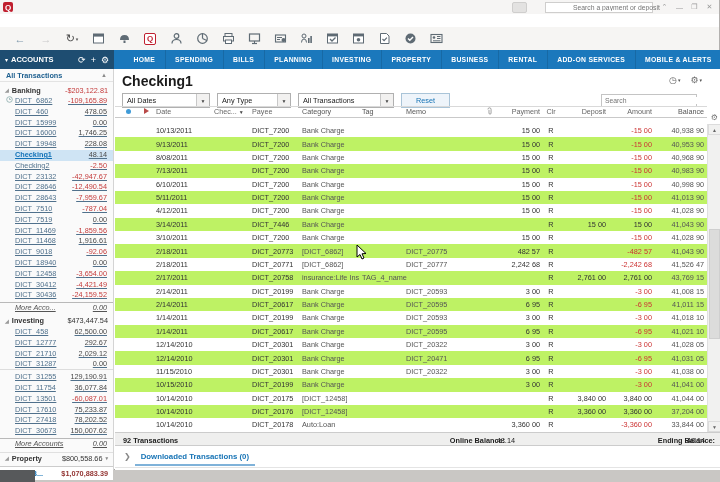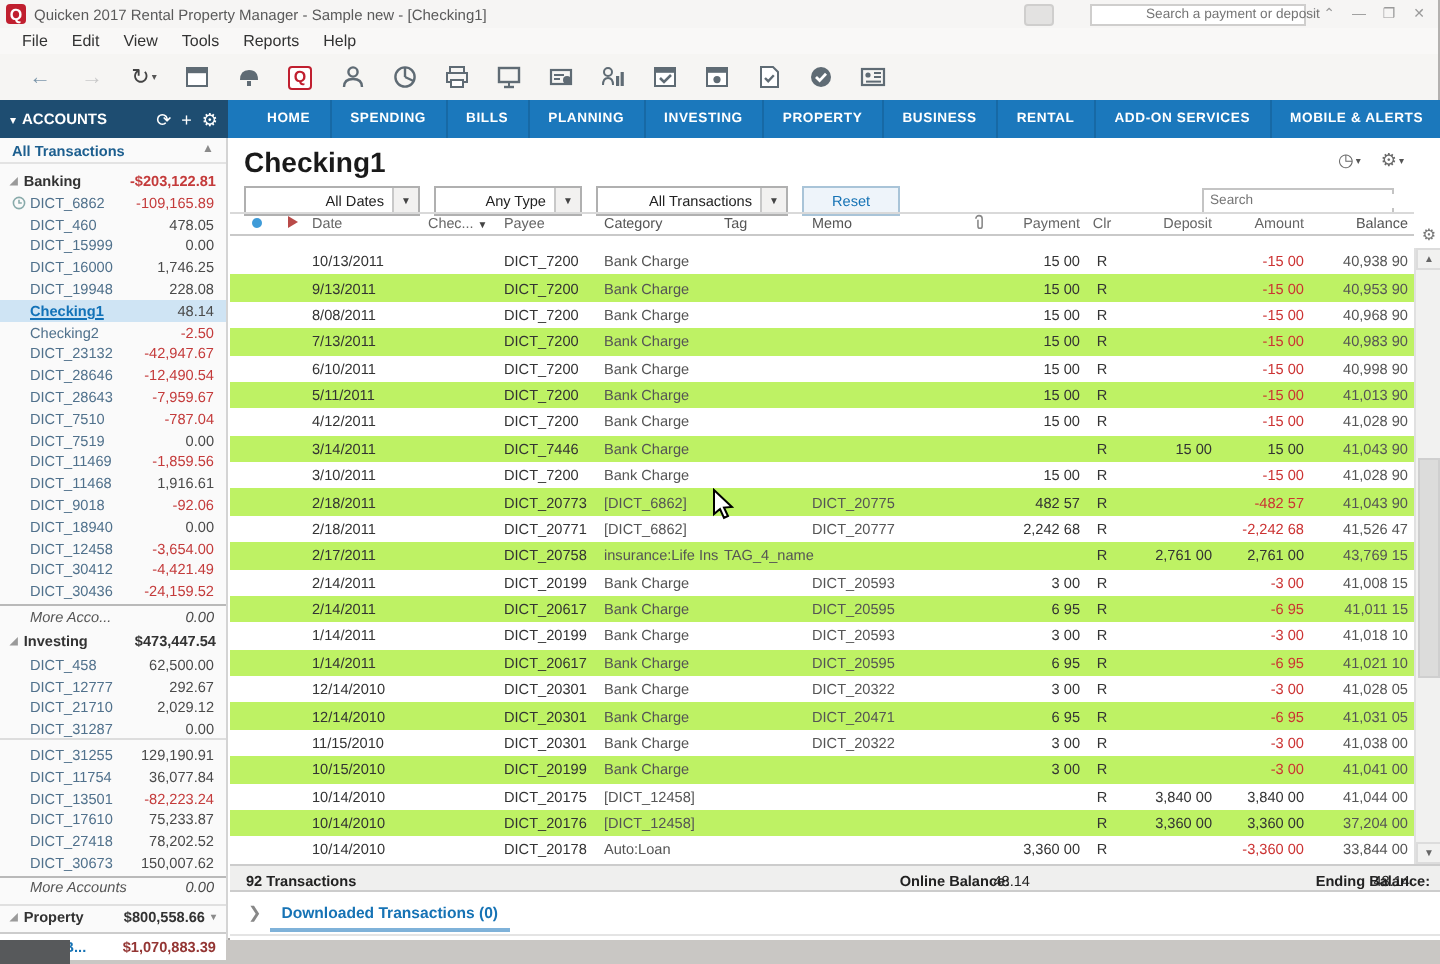--- a/index.html
+++ b/index.html
@@ -34,46 +34,46 @@
 .navbar{flex:1;background:#1b78bc;display:flex;align-items:stretch;padding-left:10px;}
 .nav-item{color:#fff;font-size:6.8px;font-weight:bold;letter-spacing:.3px;display:flex;align-items:center;padding:0 9.5px;border-right:1px solid rgba(0,0,0,.12);white-space:nowrap;}
 
 .sidebar{position:absolute;left:0;top:69px;width:114px;height:401px;background:#fafafa;border-right:1px solid #d4d4d4;font-size:7.3px;}
 .sb-alltrans{height:13px;display:flex;align-items:center;padding:0 6px;color:#1d5f8f;font-weight:bold;border-bottom:1px solid #e3e3e3;}
 .sb-alltrans .sp{flex:1;}
 .sb-alltrans .up{color:#8a8a8a;font-size:6px;}
 .sb-sec{height:12px;display:flex;align-items:center;padding:0 5px;font-weight:bold;color:#333;margin-top:2px;}
 .sb-sec .tri{color:#9a9a9a;font-size:5px;margin-right:3px;}
 .sb-sec .sp{flex:1;}
-.sb-row{height:10.8px;display:flex;align-items:center;padding:0 6px 0 15px;color:#50718c;}
+.sb-row{height:10.8px;display:flex;padding:0 6px 0 15px;color:#50718c;text-decoration:underline;}
 .sb-row .sp{flex:1;}
 .sb-row .amt{color:#4a4a4a;}
 .sb-row .neg{color:#c43b3b;}
 .sb-row.sel{background:#cfe4f4;}
 .sb-row.sel .nm{color:#1272b8;text-decoration:underline;font-weight:bold;}
 .sb-row.more{font-style:italic;color:#555;border-top:1px solid #b9b9b9;margin-top:1px;}
 .sb-row.divafter{border-bottom:1px solid #ddd;margin-bottom:2px;}
 .clockic{display:inline-block;margin-left:-9px;margin-right:2px;}
-.sb-secamt{font-weight:bold;}
+.sb-secamt{font-weight:normal;}
 .sb-prop{margin-top:3px;border-top:1px solid #e0e0e0;}
 .sb-end{height:14px;display:flex;align-items:center;padding:0 5px;border-top:1px solid #ccc;background:#fff;margin-top:2px;}
 .sb-end .lbl{color:#1673b5;font-weight:bold;}
 .sb-end .sp{flex:1;}
 .sb-end .val{color:#943634;font-weight:bold;}
 .sb-credit{height:14px;display:flex;align-items:center;padding:0 5px;border-top:1px solid #e0e0e0;margin-top:2px;}
 .sb-credit .sp{flex:1;}
 
 .main{position:absolute;left:115px;top:69px;width:605px;height:401px;background:#fff;}
 .reg-title{position:absolute;left:7px;top:4px;font-size:14px;font-weight:bold;color:#1a1a1a;}
 .top-icons{position:absolute;right:18px;top:6px;display:flex;gap:10px;color:#6a6a6a;font-size:9px;}
 .top-icons .ic{display:flex;align-items:center;}
 .top-icons .caret{font-size:5px;margin-left:1px;color:#555;}
 .filters{position:absolute;left:7px;top:24px;display:flex;gap:7px;}
 .fselect{height:15px;border:1px solid #b0b0b0;background:#fff;display:flex;align-items:center;font-size:7.3px;color:#222;}
-.fselect .txt{padding:0 4px;flex:1;white-space:nowrap;text-align:right;}
+.fselect .txt{padding:0 4px;flex:1;white-space:nowrap;}
 .fselect .dd{width:13px;height:100%;border-left:1px solid #c8c8c8;background:#f2f1f0;display:flex;align-items:center;justify-content:center;font-size:5px;color:#444;}
 .f-dates{width:88px;}.f-type{width:74px;}.f-trans{width:96px;}
 .btn-reset{height:15px;padding:0 14px;border:1px solid #a9c4d8;background:#eef4fa;color:#1673b5;font-size:7.3px;display:flex;align-items:center;}
 .reg-search{position:absolute;right:23px;top:25px;width:96px;height:13px;border:1px solid #c4c4c4;background:#fff;display:flex;align-items:center;}
 .reg-search input{border:none;outline:none;flex:1;font-size:6.8px;color:#aaa;padding:0 3px;font-family:"Liberation Sans",sans-serif;}
 
 .thead{position:absolute;left:0;top:37px;width:592px;height:12px;display:flex;align-items:flex-start;border-top:1px solid #d9d9d9;border-bottom:1px solid #c9c9c9;font-size:7.2px;color:#666;}
 .tbody{position:absolute;left:0;top:55px;width:592px;height:308px;overflow:hidden;}
 .trow{display:flex;height:13.39px;align-items:center;font-size:7.3px;color:#333;}
 .trow.alt{background:#bef264;}
@@ -120,45 +120,36 @@
 
 .cursor{position:absolute;left:356px;top:244px;z-index:99;}
 </style>
 </head>
 <body>
 
 <div class="window">
 
   <div class="titlebar">
     <span class="qlogo">Q</span>
-    <span class="win-title">Quicken 2017 Rental Property Manager - Sample new - [Checking1]</span>
     <span class="tb-badge"></span>
     <span class="tb-search">
       <input placeholder="Search a payment or deposit" style="">
       <svg width="8" height="8" viewBox="0 0 10 10" style="margin-right:2px;">
           <circle cx="4" cy="4" r="2.6" fill="none" stroke="#999" stroke-width="1"></circle>
           <line x1="6" y1="6" x2="9" y2="9" stroke="#999" stroke-width="1"></line>
         </svg>
     </span>
     <span class="winctl">
       <span>⌃</span>
       <span>—</span>
       <span>❐</span>
       <span>✕</span>
     </span>
   </div>
 
-  <div class="menubar">
-      <span class="menu-item">File</span>
-      <span class="menu-item">Edit</span>
-      <span class="menu-item">View</span>
-      <span class="menu-item">Tools</span>
-      <span class="menu-item">Reports</span>
-      <span class="menu-item">Help</span>
-    </div>
   <div class="toolbar">
       <span class="tool">
         <span class="t-back">←</span>
       </span>
       <span class="tool">
         <span class="t-fwd">→</span>
       </span>
       <span class="tool">
         <span style="color:#444;">↻</span>
         <span class="caret">▾</span>
@@ -430,21 +421,21 @@
       <span class="amt">129,190.91</span>
         </div>
         <div class="sb-row">
       <span class="nm">DICT_11754</span>
           <span class="sp"></span>
       <span class="amt">36,077.84</span>
         </div>
         <div class="sb-row">
       <span class="nm">DICT_13501</span>
           <span class="sp"></span>
-      <span class="amt neg">-82,223.24</span>
+      <span class="amt neg">-60,087.01</span>
         </div>
         <div class="sb-row">
       <span class="nm">DICT_17610</span>
           <span class="sp"></span>
       <span class="amt">75,233.87</span>
         </div>
         <div class="sb-row">
       <span class="nm">DICT_27418</span>
           <span class="sp"></span>
       <span class="amt">78,202.52</span>

